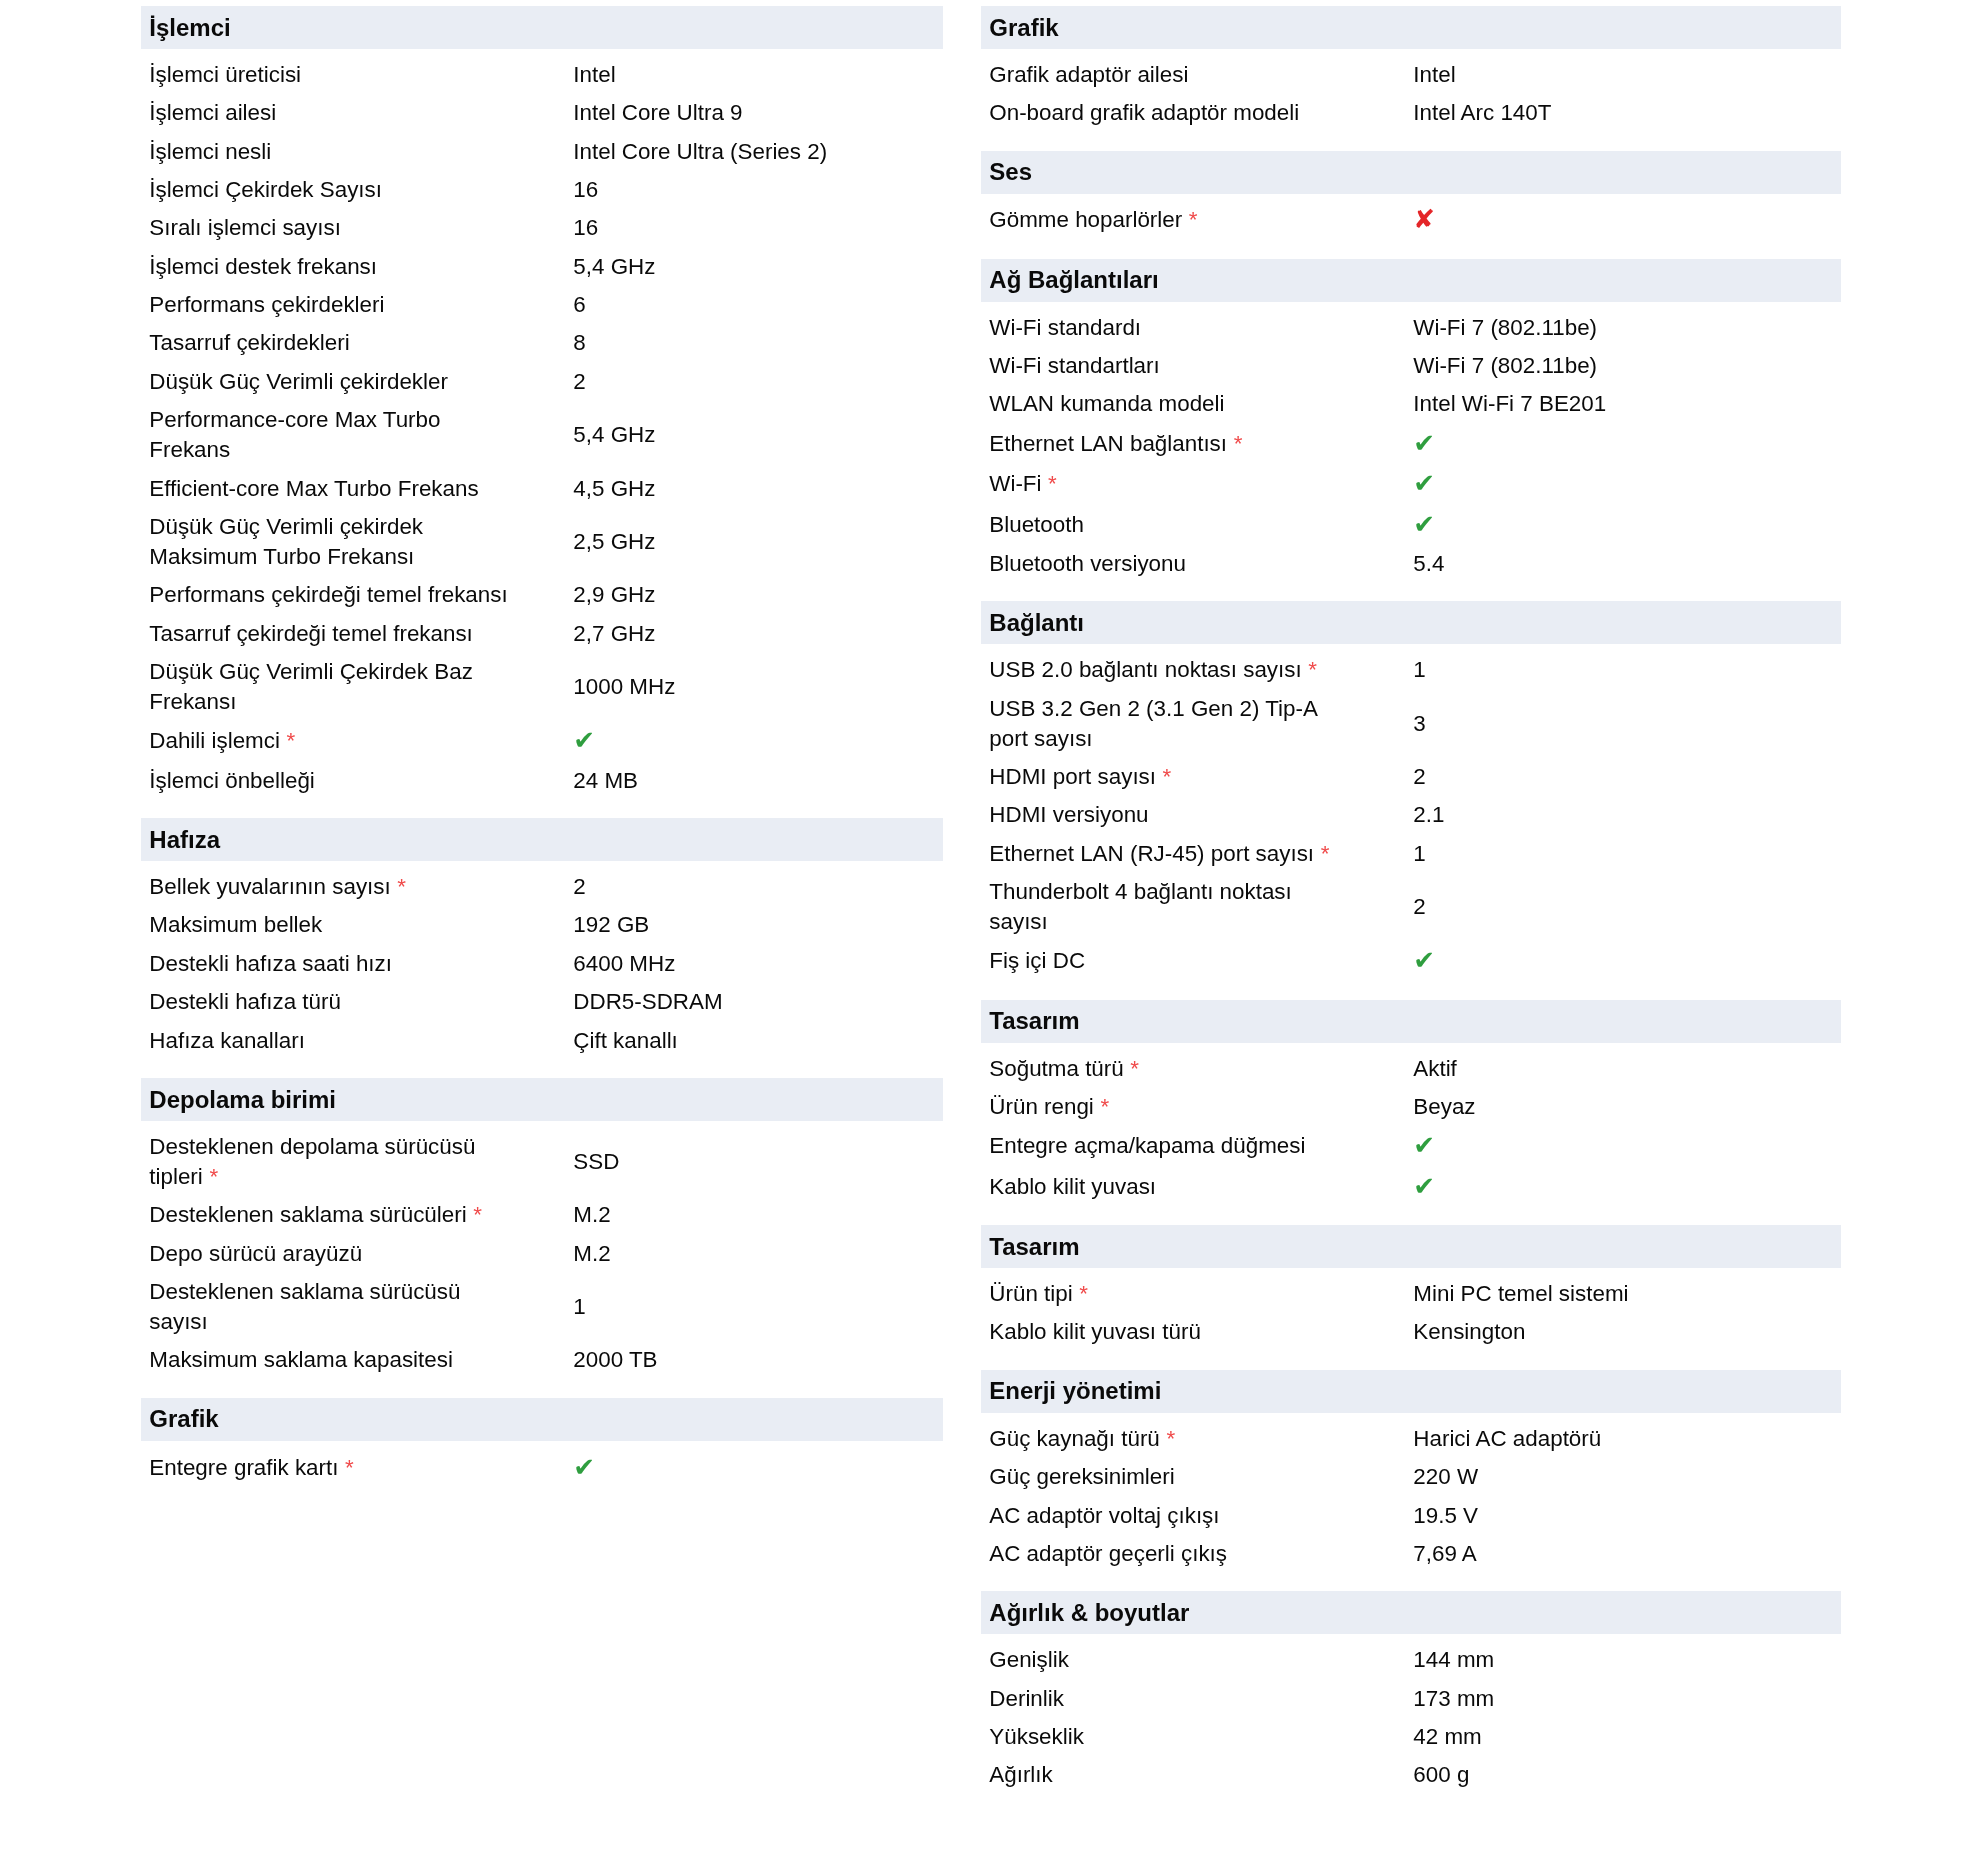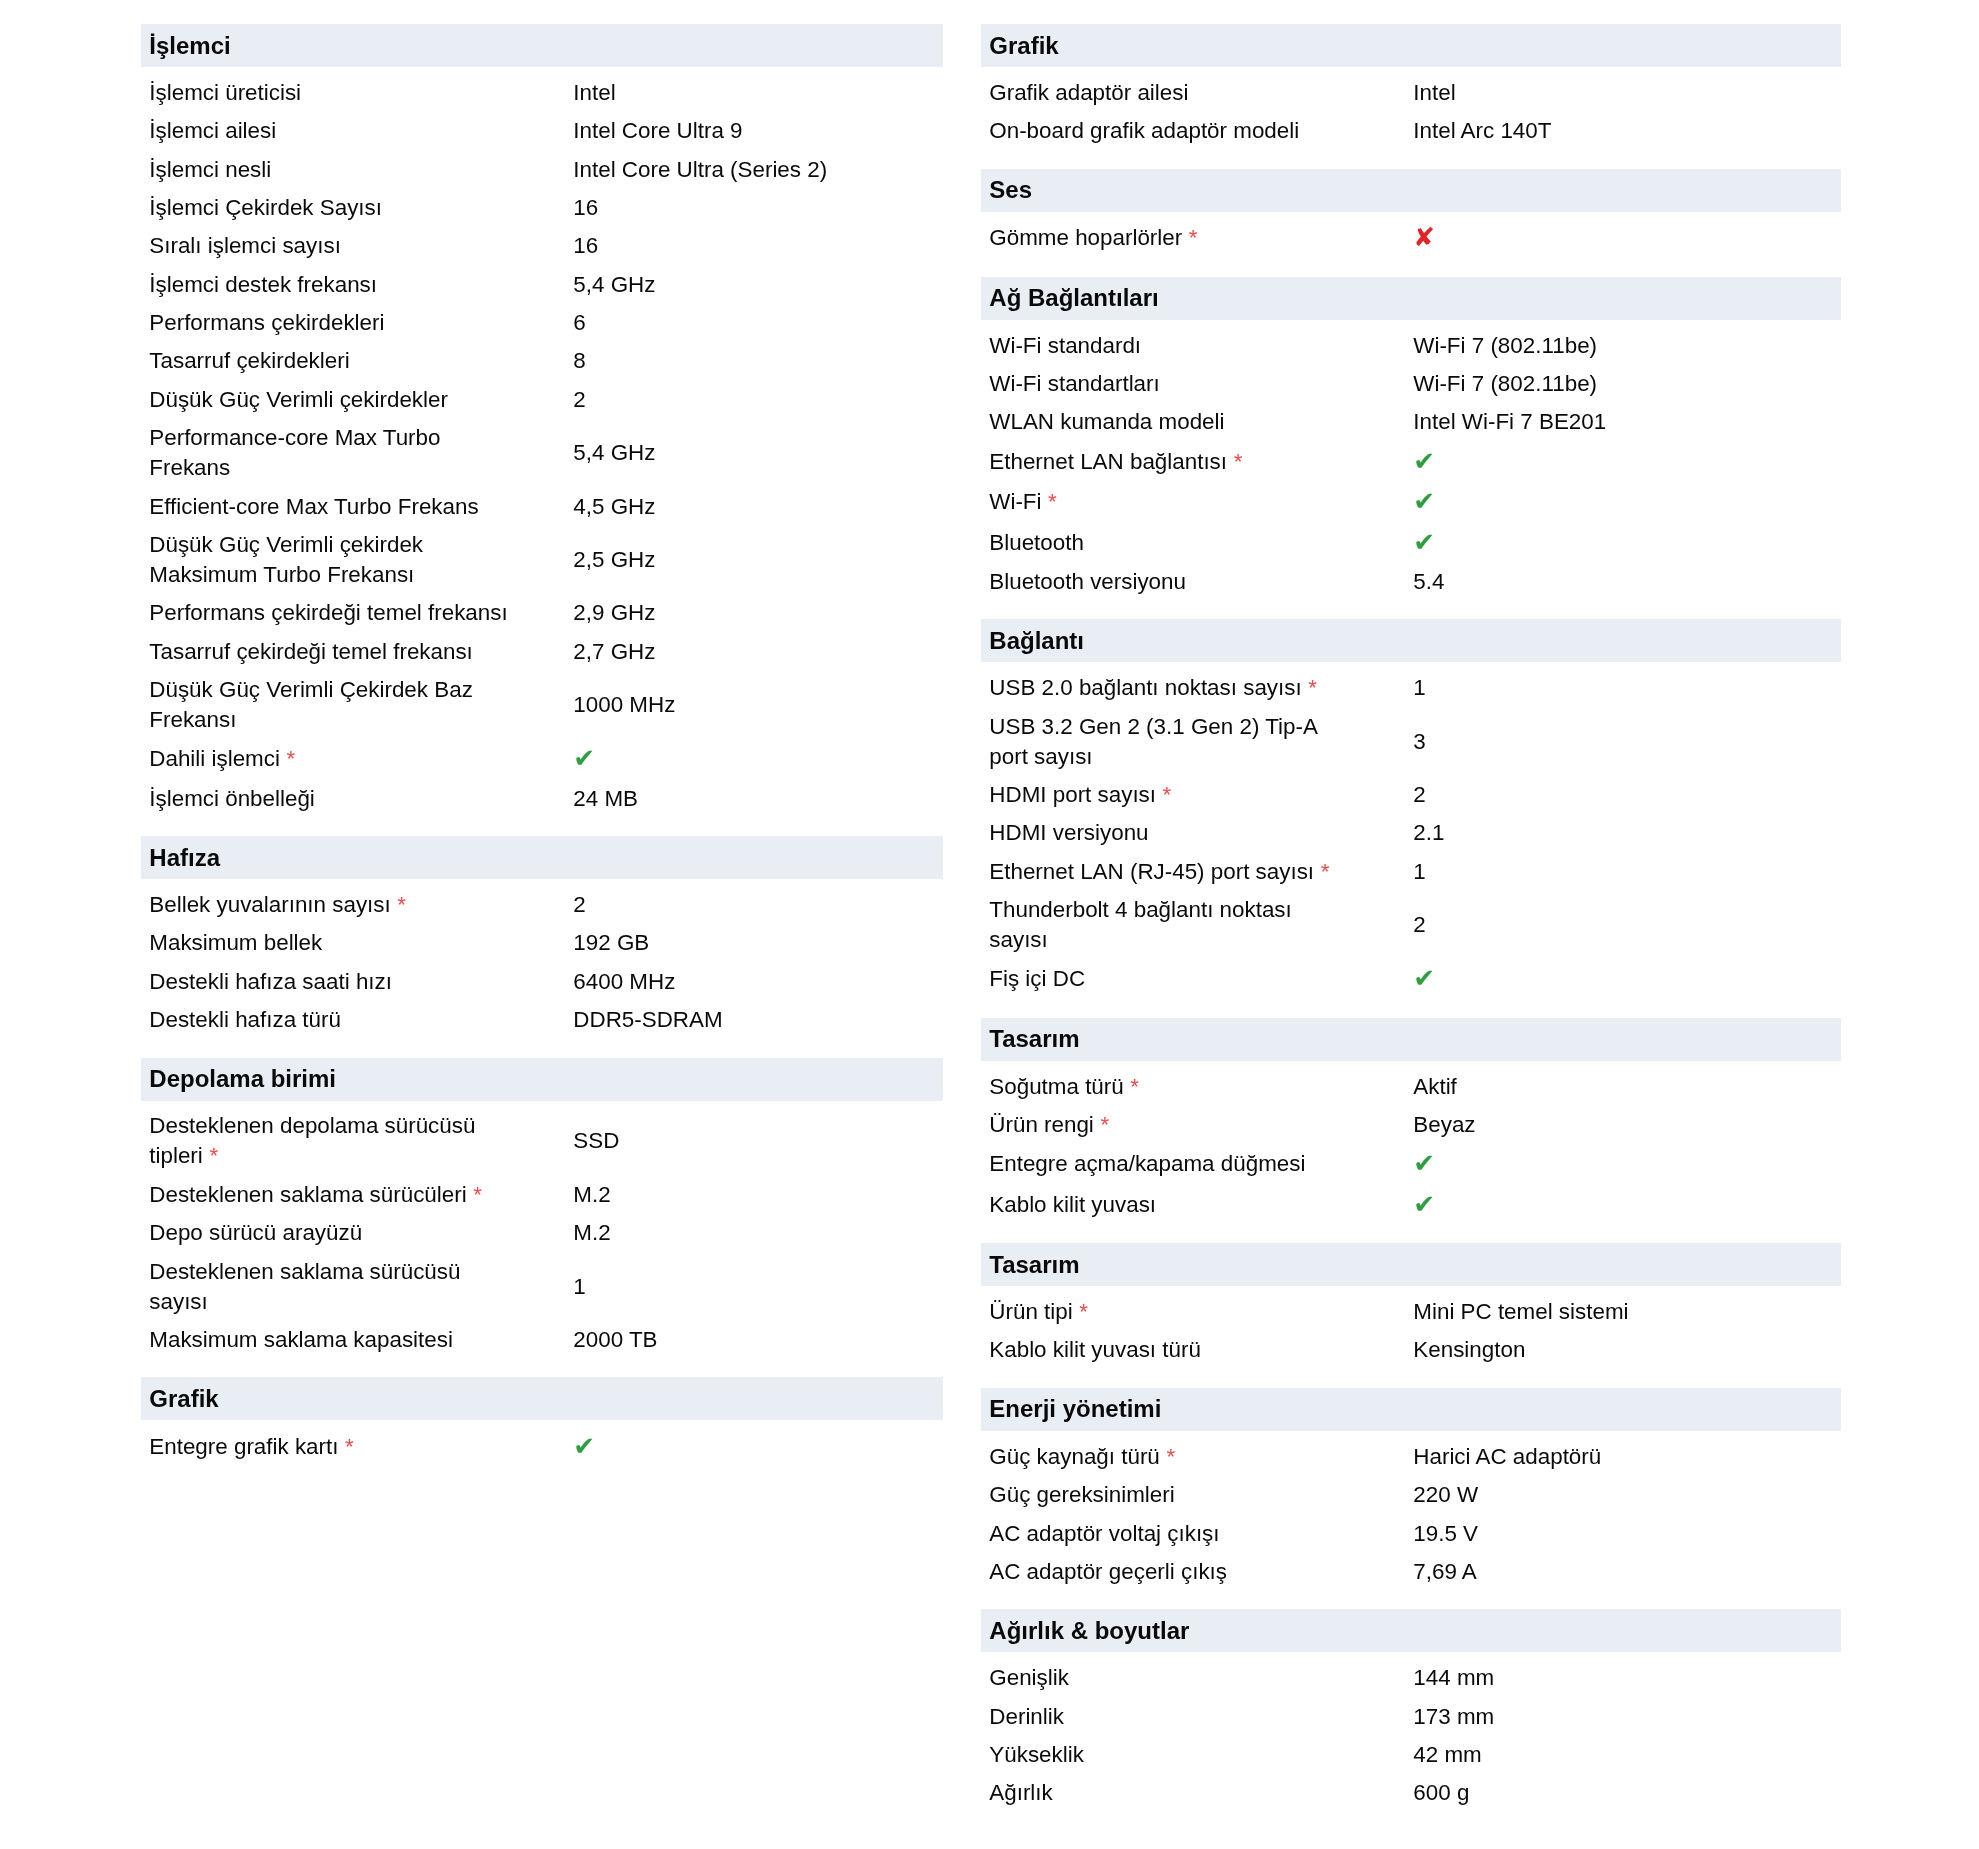--- a/index.html
+++ b/index.html
@@ -10,21 +10,21 @@
   body {
     width: 1980px;
     height: 1849px;
     position: relative;
     overflow: hidden;
     font-family: "Liberation Sans", "DejaVu Sans", sans-serif;
     color: var(--text-color, #0a0a0a);
   }
   .spec-column {
     position: absolute;
-    top: 24px;
+    top: 6px;
   }
   .spec-column.left  { left: 141px;  width: 802px; }
   .spec-column.right { left: 981px; width: 860px; }
 
   .spec-section { margin-top: 18.3px; }
   .spec-section:first-child { margin-top: 0; }
 
   .section-header {
     margin: 0 0 6.6px 0;
     height: 43px;
@@ -181,20 +181,24 @@
   <div class="spec-row">
     <div class="spec-label"><span class="label-text">Destekli hafıza saati hızı</span></div>
     <div class="spec-value">6400 MHz</div>
   </div>
 
   <div class="spec-row">
     <div class="spec-label"><span class="label-text">Destekli hafıza türü</span></div>
     <div class="spec-value">DDR5-SDRAM</div>
   </div>
 
+  <div class="spec-row">
+    <div class="spec-label"><span class="label-text">Hafıza kanalları</span></div>
+    <div class="spec-value">Çift kanallı</div>
+  </div>
 </div>
   </section>
 
   <section class="spec-section">
     <h2 class="section-header">Depolama birimi</h2>
     <div class="rows">
   <div class="spec-row">
     <div class="spec-label"><span class="label-text">Desteklenen depolama sürücüsü
 tipleri</span><span class="asterisk">*</span></div>
     <div class="spec-value">SSD</div>

